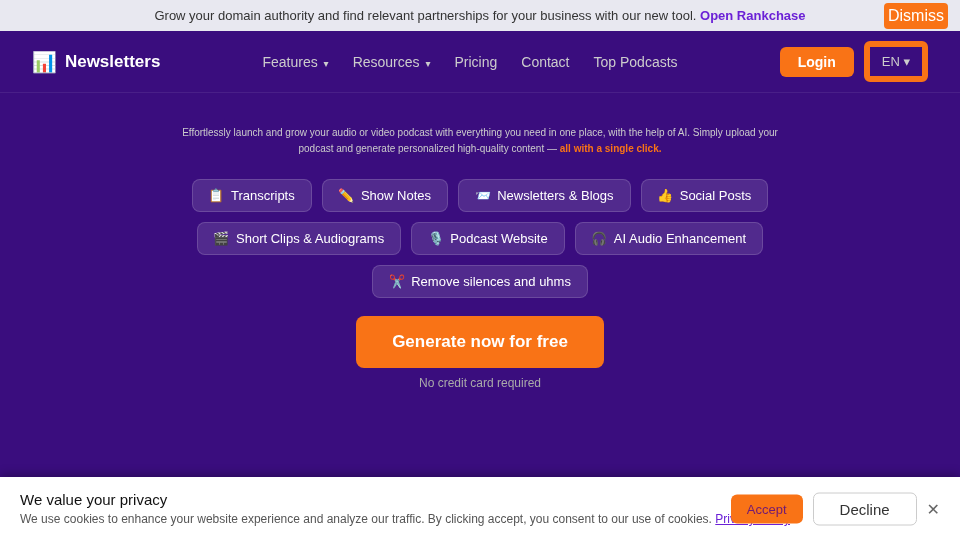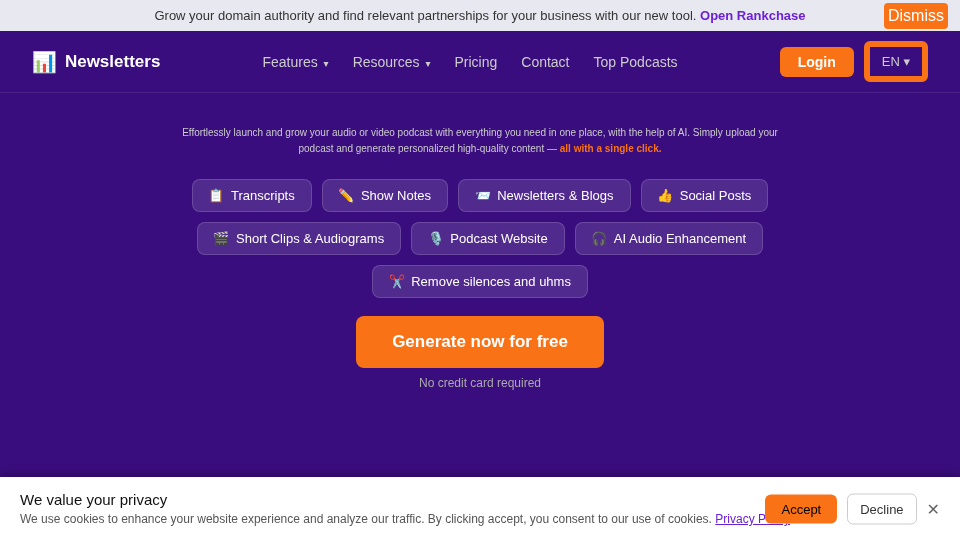--- a/index.html
+++ b/index.html
@@ -78,22 +78,22 @@
       padding: 14px 20px 14px 20px;
       box-shadow: 0 -2px 10px rgba(0,0,0,0.3);
     }
     .privacy-title { font-size: 15px; font-weight: 400; margin-bottom: 4px; color: #111; }
     .privacy-text { font-size: 12px; color: #555; }
     .privacy-text a { color: #6b21d6; }
     .privacy-btns {
       position: absolute; right: 20px; top: 50%; transform: translateY(-50%);
       display: flex; align-items: center; gap: 10px;
     }
-    .accept-btn { background: #f97316; color: #000000; border: none; border-radius: 6px; padding: 7px 16px; font-size: 13px; cursor: pointer; }
-    .decline-btn { background: transparent; color: #333; border: 1px solid #ccc; border-radius: 6px; padding: 7px 12px; font-size: 13px; cursor: pointer; }
+    .accept-btn { background: #f97316; color: #701a75; border: none; border-radius: 6px; padding: 7px 16px; font-size: 13px; cursor: pointer; }
+    .decline-btn { background: transparent; color: #333; border: 1px solid #ccc; border-radius: 6px; padding: 7px 26px; font-size: 15px; cursor: pointer; }
     .close-x { background: none; border: none; font-size: 16px; color: #666; cursor: pointer; }
   </style>
 </head>
 <body>
 
 <div class="top-banner">
   <span>Grow your domain authority and find relevant partnerships for your business with our new tool.</span>
   <a href="#">Open Rankchase</a>
   <button class="dismiss-btn">Dismiss</button>
 </div>

